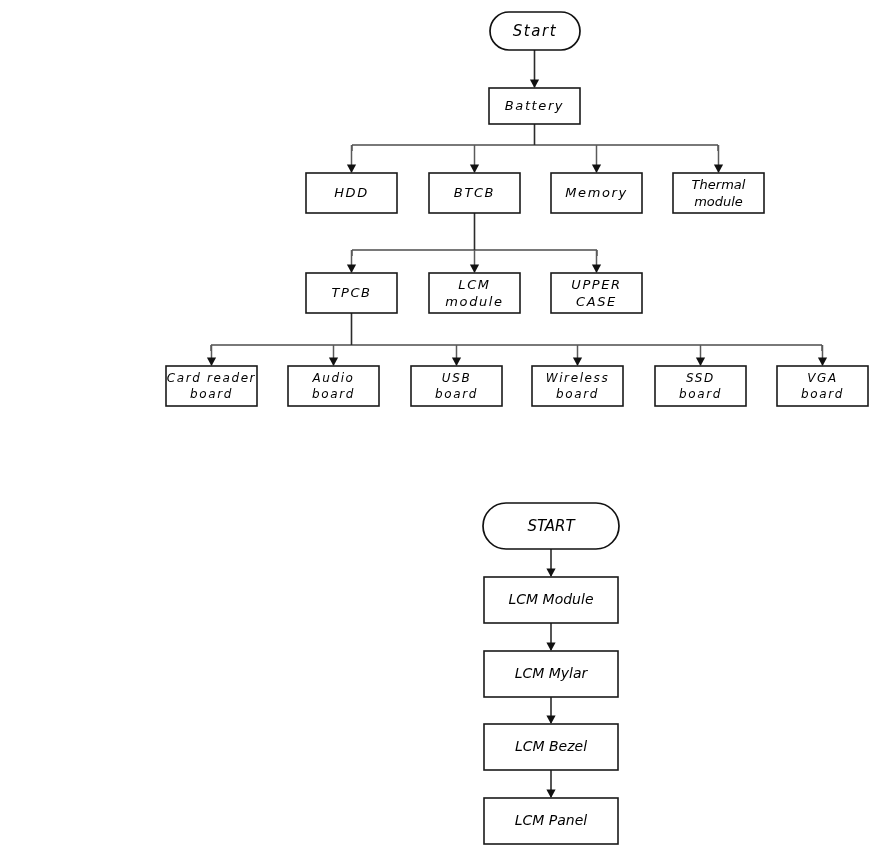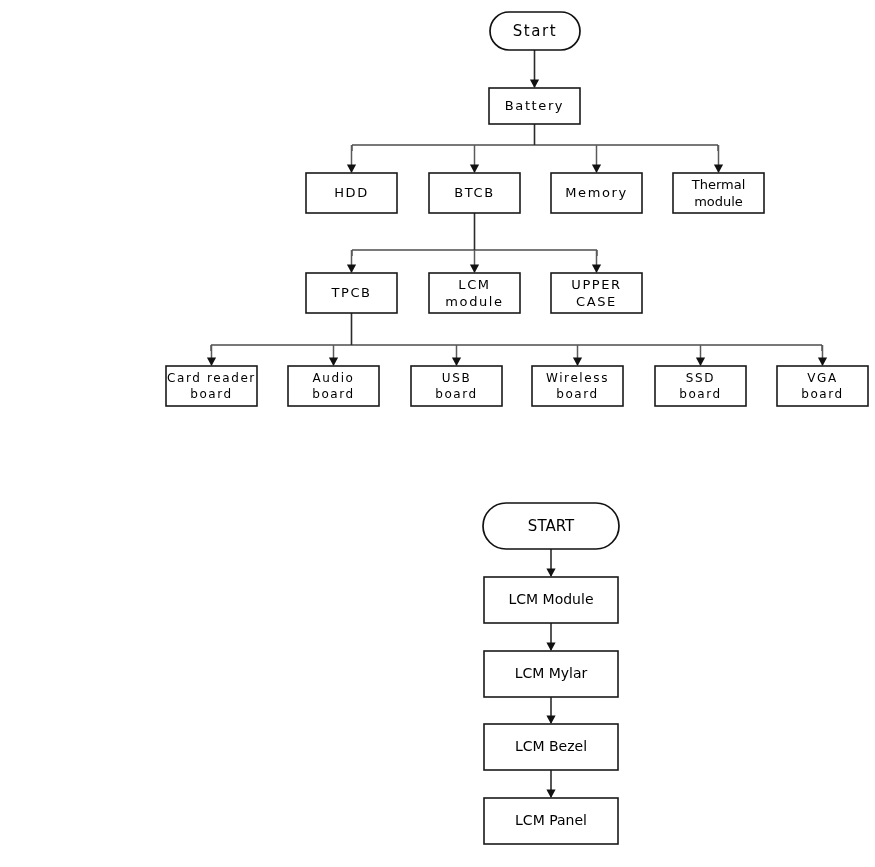--- a/index.html
+++ b/index.html
@@ -12,20 +12,21 @@
     width: 875px;
     height: 867px;
     font-family: "DejaVu Sans", sans-serif;
     color: #000000;
     overflow: hidden;
   }
   #diagram-root {
     position: relative;
     width: 875px;
     height: 867px;
+    font-style: italic;
   }
   svg.flow-canvas {
     position: absolute;
     top: 0;
     left: 0;
     width: 875px;
     height: 867px;
     display: block;
   }
   .node-rect {

